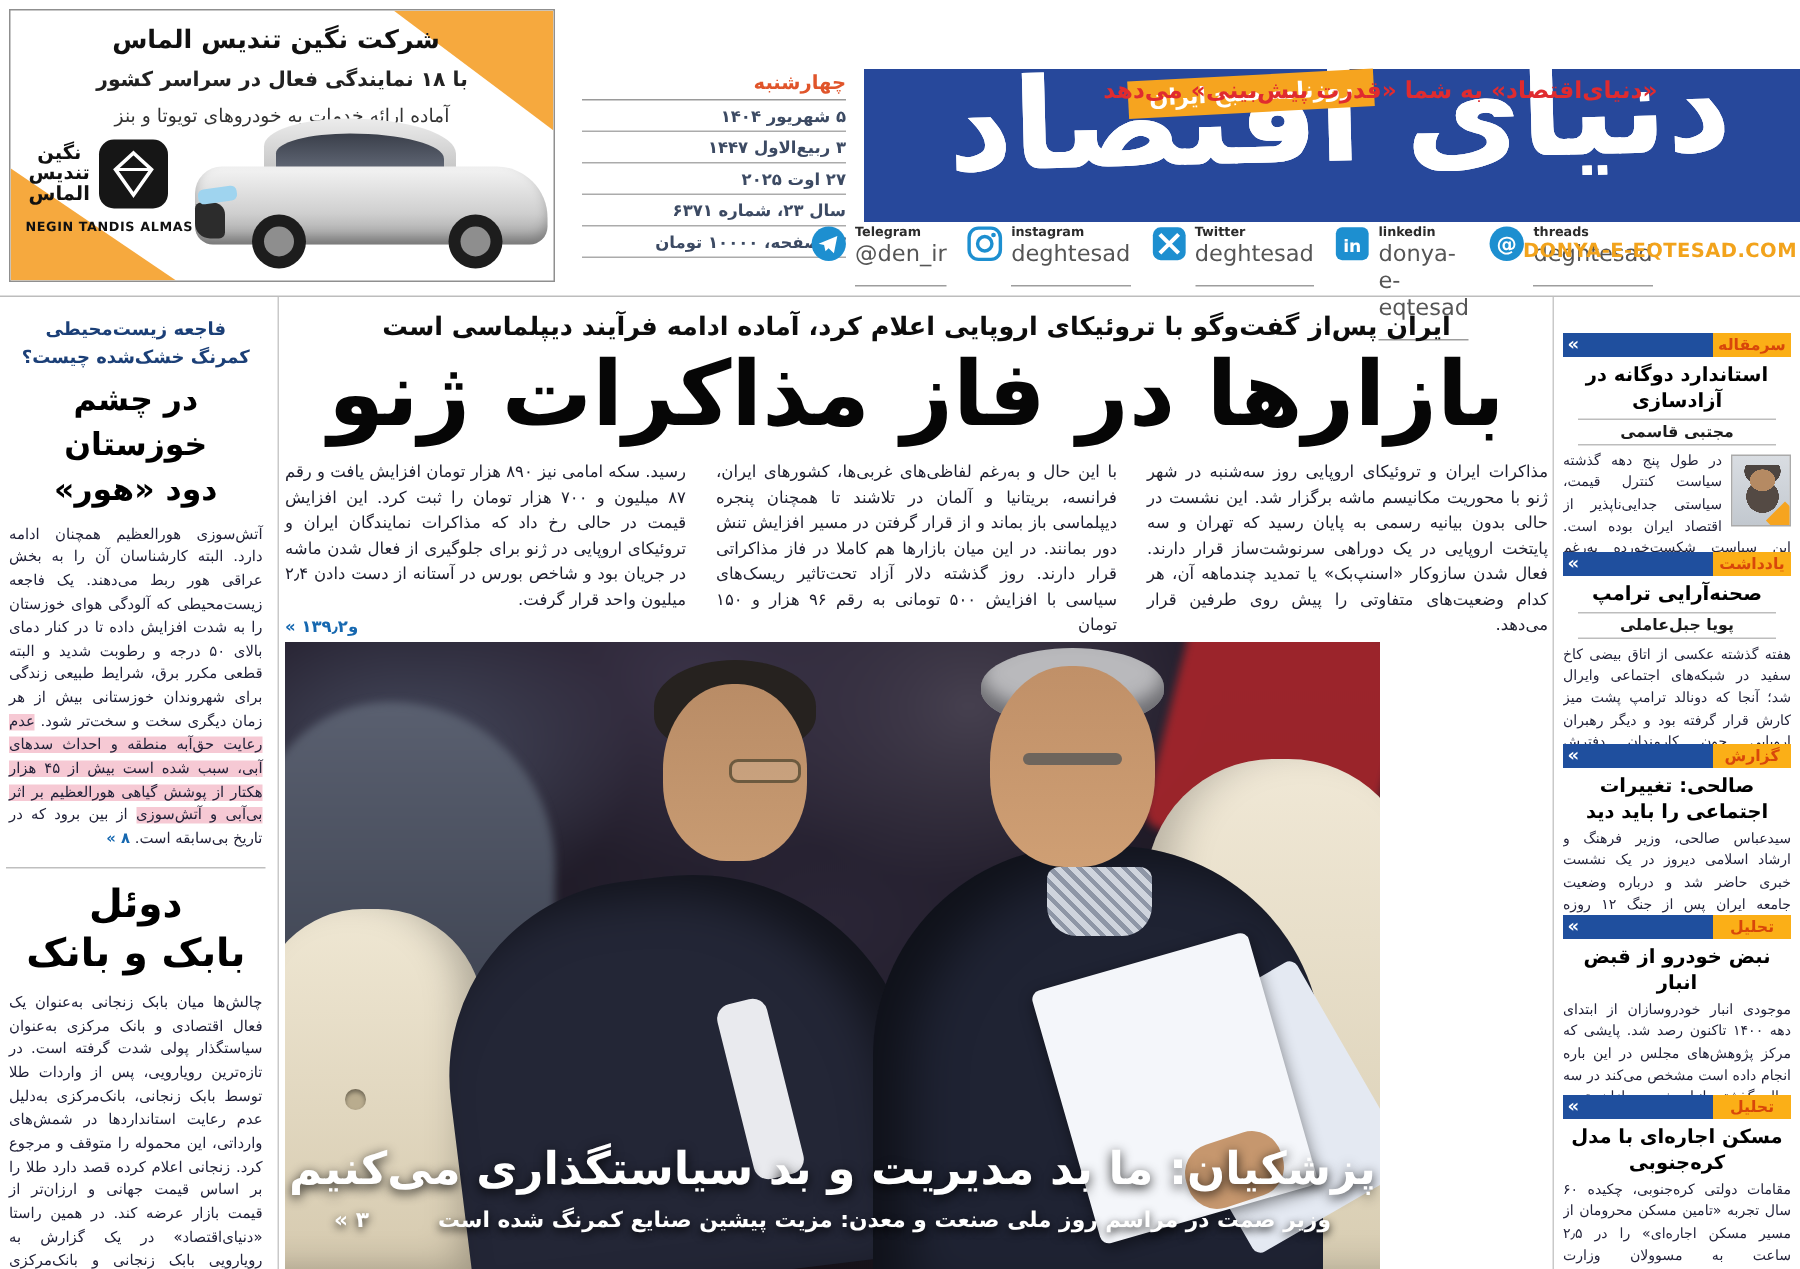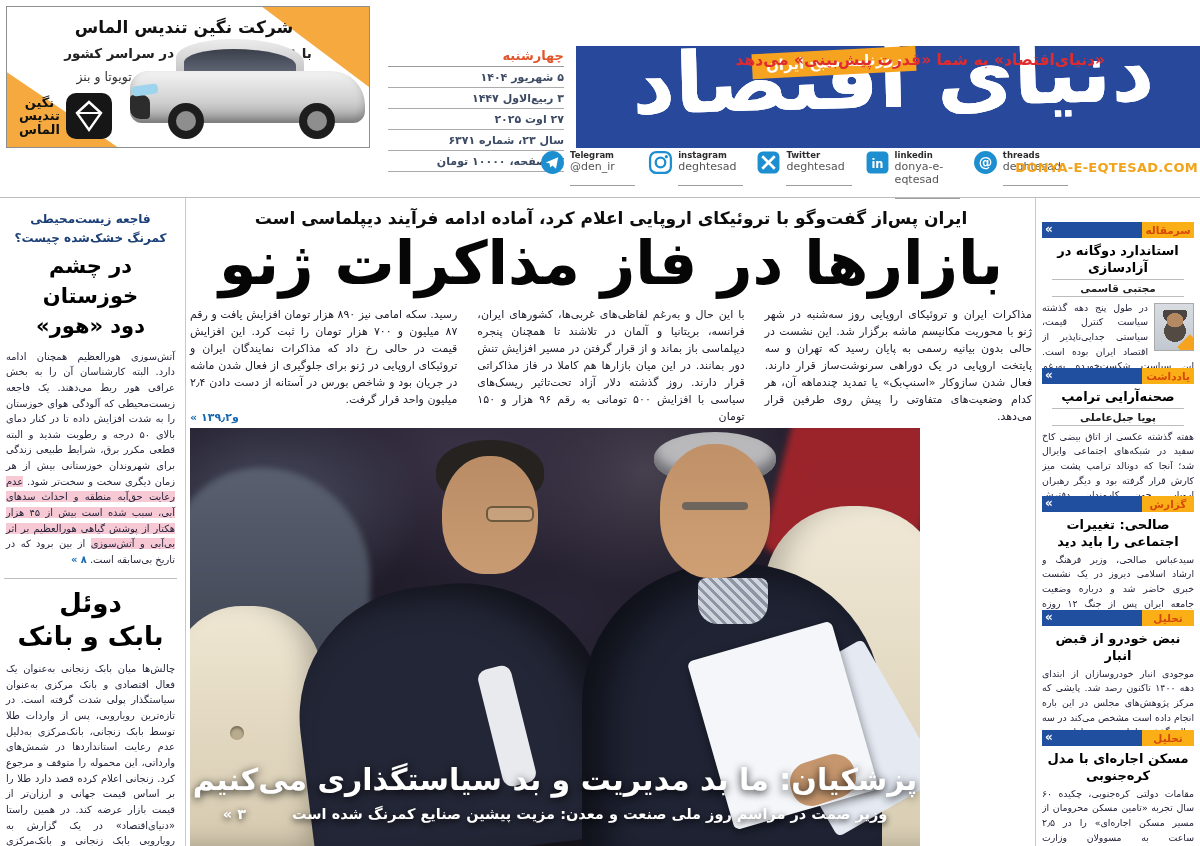--- a/index.html
+++ b/index.html
@@ -5,21 +5,21 @@
   * { margin:0; padding:0; box-sizing:border-box; }
   body { background:#e8e8e8; font-family:"DejaVu Sans", sans-serif; }
   .page { position:relative; width:1200px; height:846px; background:#fff; margin:0 auto;
           overflow:hidden; direction:rtl; font-family:"DejaVu Sans", sans-serif; }
 
   
   .hl-h { position:absolute; height:1px; background:#bdbdbd; }
   .hl-v { position:absolute; width:1px; background:#c9c9c9; }
 
   
-  .ad { position:absolute; left:6px; top:6px; width:364px; height:142px; border:1px solid #8f8f8f;
+  .ad { position:absolute; left:6px; top:6px; width:364px; height:182px; border:1px solid #8f8f8f;
         background:#fff; overflow:hidden; }
   .ad-tri-tr { position:absolute; right:0; top:0; width:130px; height:100px; background:#f6a93e;
                clip-path:polygon(18% 0, 100% 0, 100% 80%); }
   .ad-tri-bl { position:absolute; left:0; bottom:0; width:120px; height:85px; background:#f6a93e;
                clip-path:polygon(0 12%, 0 100%, 92% 100%); }
   .ad-l1 { position:absolute; top:10px; right:48px; left:40px; text-align:center;
            font-size:17px; font-weight:bold; color:#111; }
   .ad-l2 { position:absolute; top:38px; right:30px; left:30px; text-align:center;
            font-size:13.5px; font-weight:bold; color:#222; }
   .ad-l3 { position:absolute; top:62px; right:10px; left:10px; text-align:center;
@@ -61,21 +61,21 @@
            text-shadow:0 0 0 #fff; pointer-events:none; }
   .badge { position:absolute; left:752px; top:50px; background:#f6a41f; color:#fff; font-weight:bold;
            font-size:15px; padding:3px 14px 4px; transform:rotate(-3deg); }
   .slogan { position:absolute; right:95px; top:13px; color:#e02b2f; font-weight:bold; font-size:15.5px;margin-top:38px; }
   .socials { position:absolute; left:540px; top:150px; width:528px; display:flex; direction:ltr;
              gap:13px; align-items:flex-start; }
   .soc { display:flex; gap:5px; align-items:flex-start; flex:1; cursor:pointer; }
   .soc svg { flex:none; }
   .soc-txt { border-bottom:1px solid #9d9d9d; flex:1; padding-bottom:12px; }
   .soc-name { font-size:8.5px; font-weight:bold; color:#2b2b2b; }
-  .soc-handle { font-size:11px; color:#555; }
+  .soc-handle { font-size:15px; color:#555; }
   .website { position:absolute; right:2px; top:160px; direction:ltr; color:#f2a31c; font-weight:bold;
              font-size:13px; letter-spacing:.3px; }
 
   
   .leftcol { position:absolute; left:0; top:198px; width:184px; height:648px; padding:0 9px 0 6px; }
   .lc-kicker { color:#1b3f77; font-weight:bold; font-size:12px; text-align:center; line-height:1.55;
                margin-top:12px; }
   .lc-title1 { font-size:21px; font-weight:bold; color:#000; text-align:center; line-height:1.42;
                margin-top:5px; }
   .lc-body { font-size:9.9px; line-height:1.58; text-align:justify; color:#23233a; margin-top:7px; }

